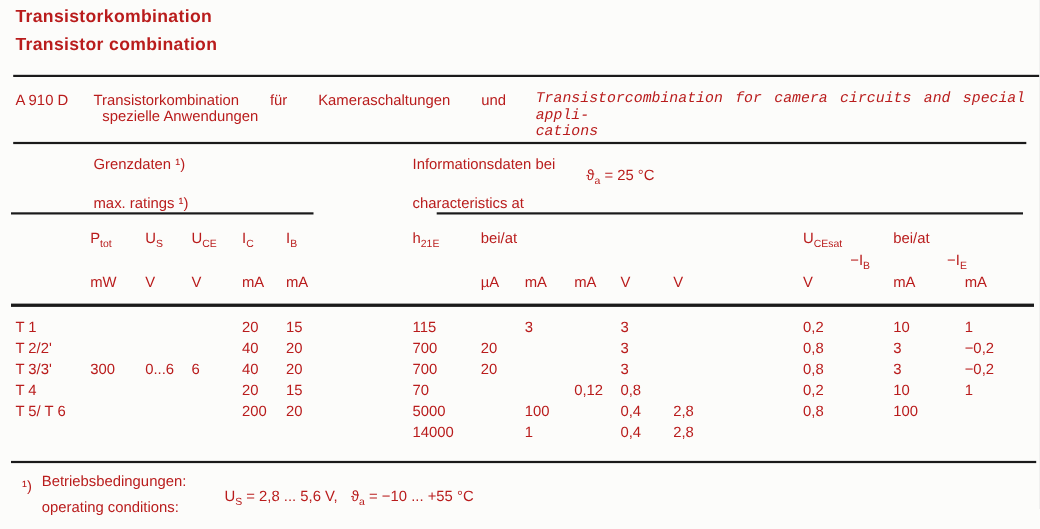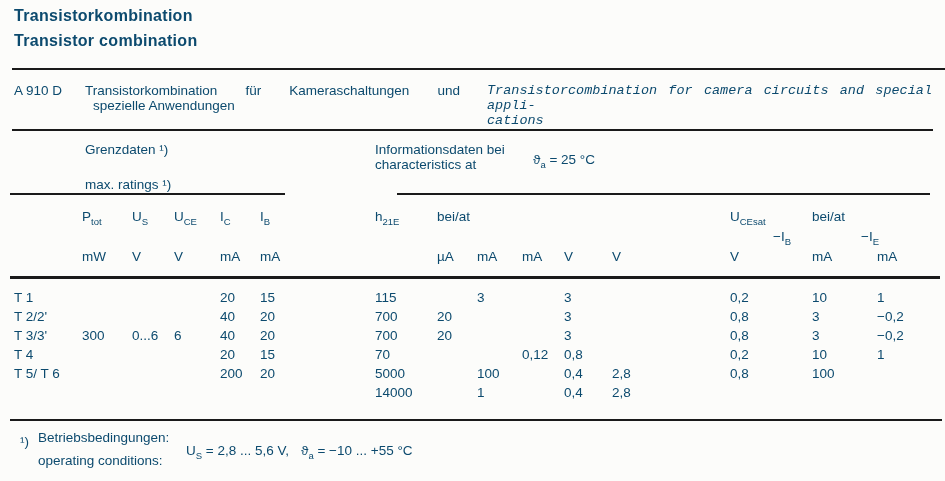--- a/index.html
+++ b/index.html
@@ -1,20 +1,20 @@
 <!DOCTYPE html>
 <html><head>
 <meta charset="utf-8">
 <style>
   html,body { margin:0; padding:0; background:#e8e8e6; }
   #doc {
     position:relative;
     width:945px; height:481px;
     background:#fcfcfa;
-    color:#0c4a6e;
+    color:#b91c1c;
     font-family:"Liberation Sans", sans-serif;
     font-size:13.5px;
     overflow:hidden;
   }
   .abs { position:absolute; }
   .italic { font-style:italic; }
   .rule { position:absolute; background:#1a1a1a; height:2px; }
   .rule.thick { height:3px; }
   sub { font-size:9.5px; line-height:0; letter-spacing:0; }
   .nowrap { white-space:nowrap; }
@@ -57,21 +57,21 @@
   </div>
 
   <div class="rule" style="left:12px; top:129px; width:921px;"></div>
 
   <div class="abs" style="left:85px; top:142px;">
     <div>Grenzdaten ¹)</div>
     <div style="margin-top:20px;">max. ratings ¹)</div>
   </div>
   <div class="abs" style="left:375px; top:142px;">
     <div>Informationsdaten bei</div>
-    <div style="margin-top:0;">characteristics at</div>
+    <div style="margin-top:20px;">characteristics at</div>
   </div>
   <div class="abs nowrap" style="left:533px; top:152px;">
     <span>ϑ</span><sub>a</sub><span> = 25 °C</span>
   </div>
 
   <div class="rule" style="left:10px; top:193px; width:275px;"></div>
   <div class="rule" style="left:397px; top:193px; width:533px;"></div>
 
   <div class="abs" style="left:14px; top:206px;">
     <div class="grid hdrrow1">
@@ -232,17 +232,17 @@
       <span></span>
       <span></span>
     </div>
   </div>
 
   <div class="rule" style="left:10px; top:419px; width:932px;"></div>
 
   <div class="abs fnote" style="left:20px; top:434px;">¹)</div>
   <div class="abs fnote" style="left:38px; top:430px;">Betriebsbedingungen:</div>
   <div class="abs fnote" style="left:38px; top:453px;">operating conditions:</div>
-  <div class="abs fnote nowrap" style="left:186px; top:443px;">
+  <div class="abs fnote nowrap" style="left:204px; top:443px;">
     <span>U</span><sub>S</sub><span> = 2,8 ... 5,6 V,</span><span class="gap"></span><span>ϑ</span><sub>a</sub><span> = −10 ... +55 °C</span>
   </div>
 
 </div>
 
 </body></html>

